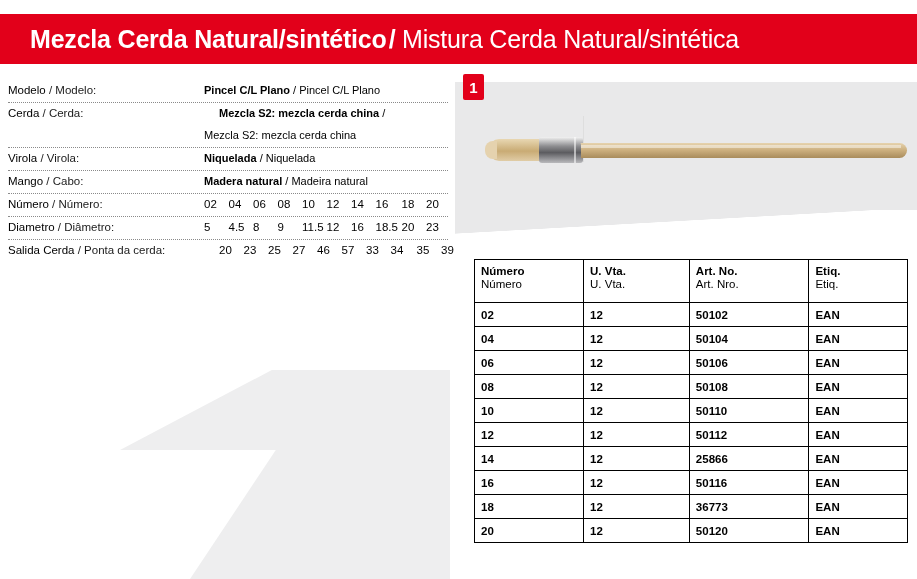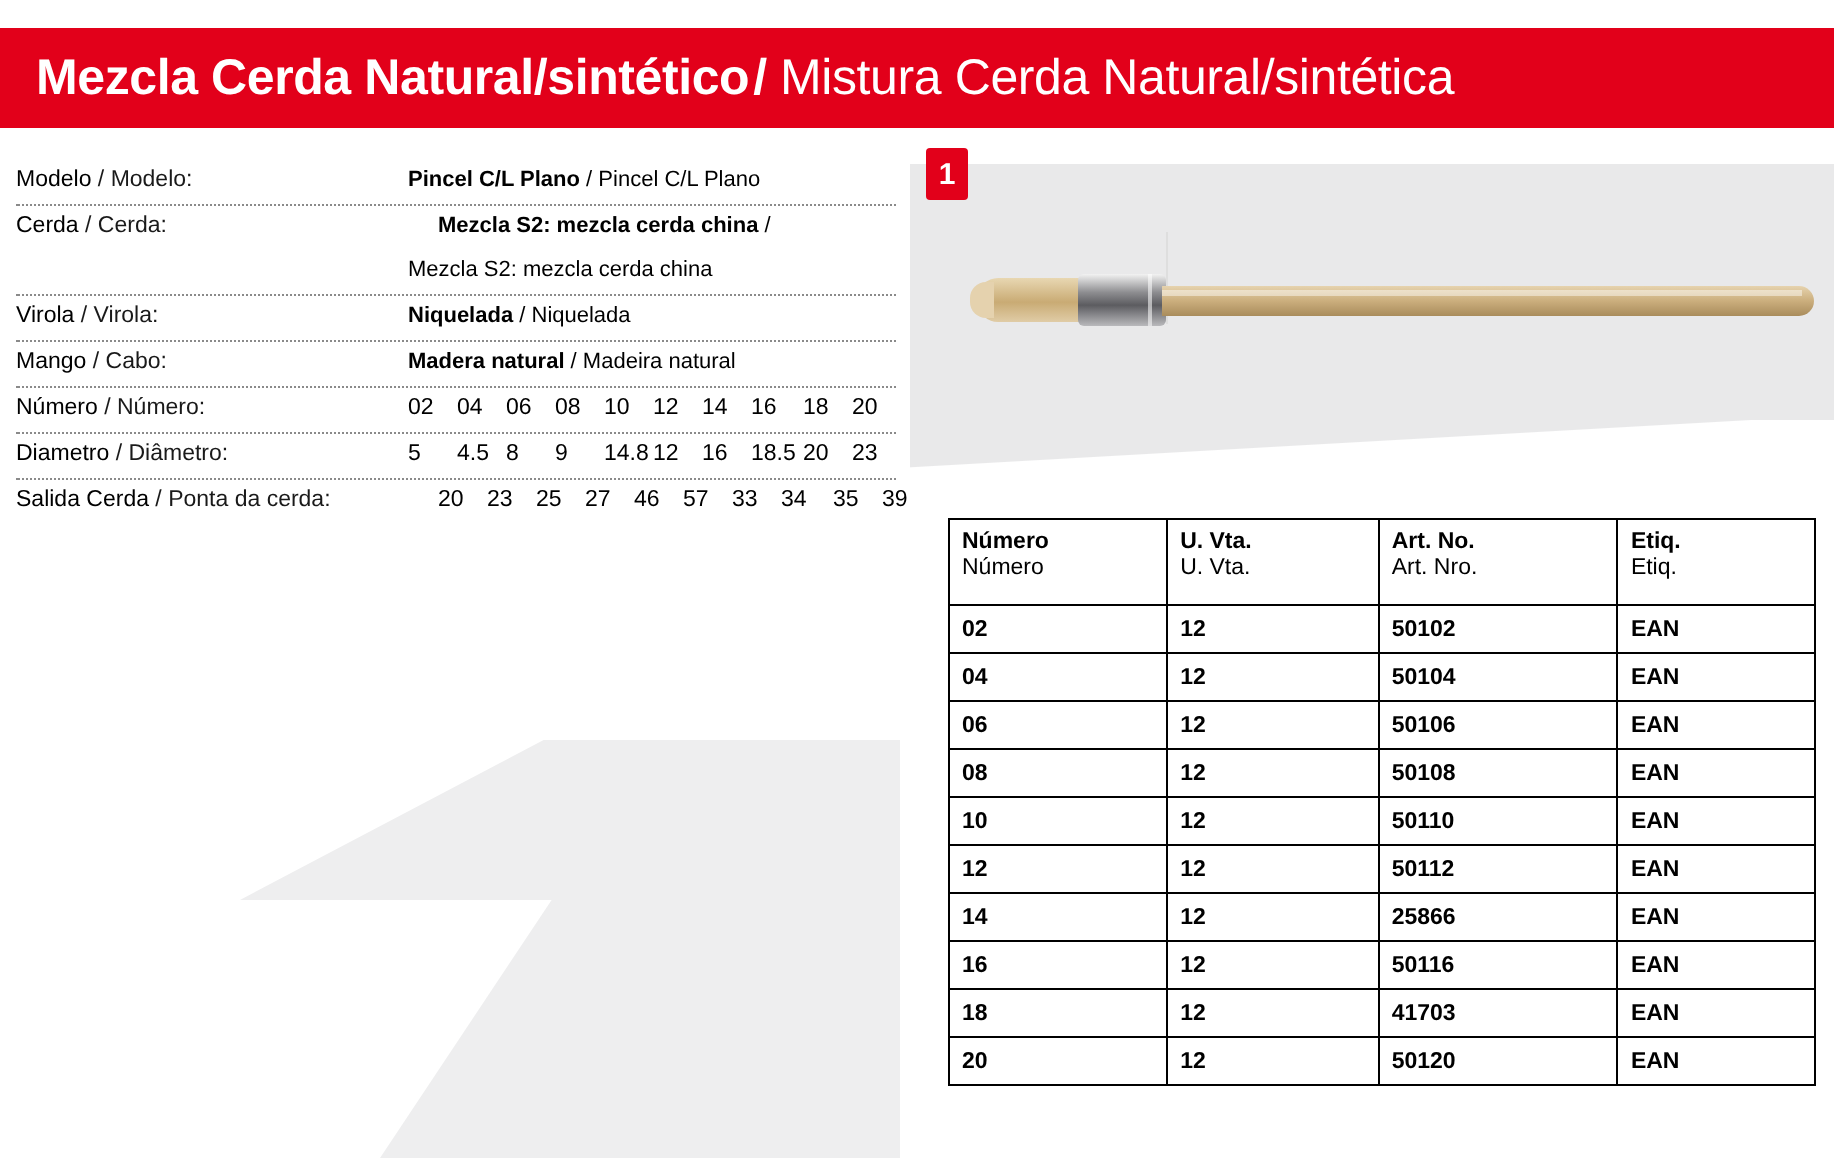--- a/index.html
+++ b/index.html
@@ -20,21 +20,21 @@
     position: absolute;
     left: 0;
     top: 14px;
     width: 917px;
     height: 50px;
     background: #e2001a;
     display: flex;
     align-items: center;
   }
   .header-inner {
-    padding-left: 18px;
+    padding-left: 30px;
     white-space: nowrap;
     color: #ffffff;
   }
   .title-bold {
     font-size: 25px;
     font-weight: bold;
     letter-spacing: -0.2px;
   }
   .title-sep {
     font-size: 25px;
@@ -349,21 +349,21 @@
 
   <div class="spec-row num-row">
     <div class="spec-label">
       <b>Diametro</b><span> / </span><span>Diâmetro:</span>
     </div>
     <div class="spec-value">
       <span class="num-cell">5</span>
       <span class="num-cell">4.5</span>
       <span class="num-cell">8</span>
       <span class="num-cell">9</span>
-      <span class="num-cell">14.8</span>
+      <span class="num-cell">11.5</span>
       <span class="num-cell">12</span>
       <span class="num-cell">16</span>
       <span class="num-cell wide">18.5</span>
       <span class="num-cell">20</span>
       <span class="num-cell">23</span>
     </div>
   </div>
 
   <div class="spec-row num-row no-line">
     <div class="spec-label">
@@ -464,21 +464,21 @@
     </tr>
     <tr>
       <td>16</td>
       <td>12</td>
       <td>50116</td>
       <td>EAN</td>
     </tr>
     <tr>
       <td>18</td>
       <td>12</td>
-      <td>41703</td>
+      <td>36773</td>
       <td>EAN</td>
     </tr>
     <tr>
       <td>20</td>
       <td>12</td>
       <td>50120</td>
       <td>EAN</td>
     </tr>
   </tbody>
 </table>

